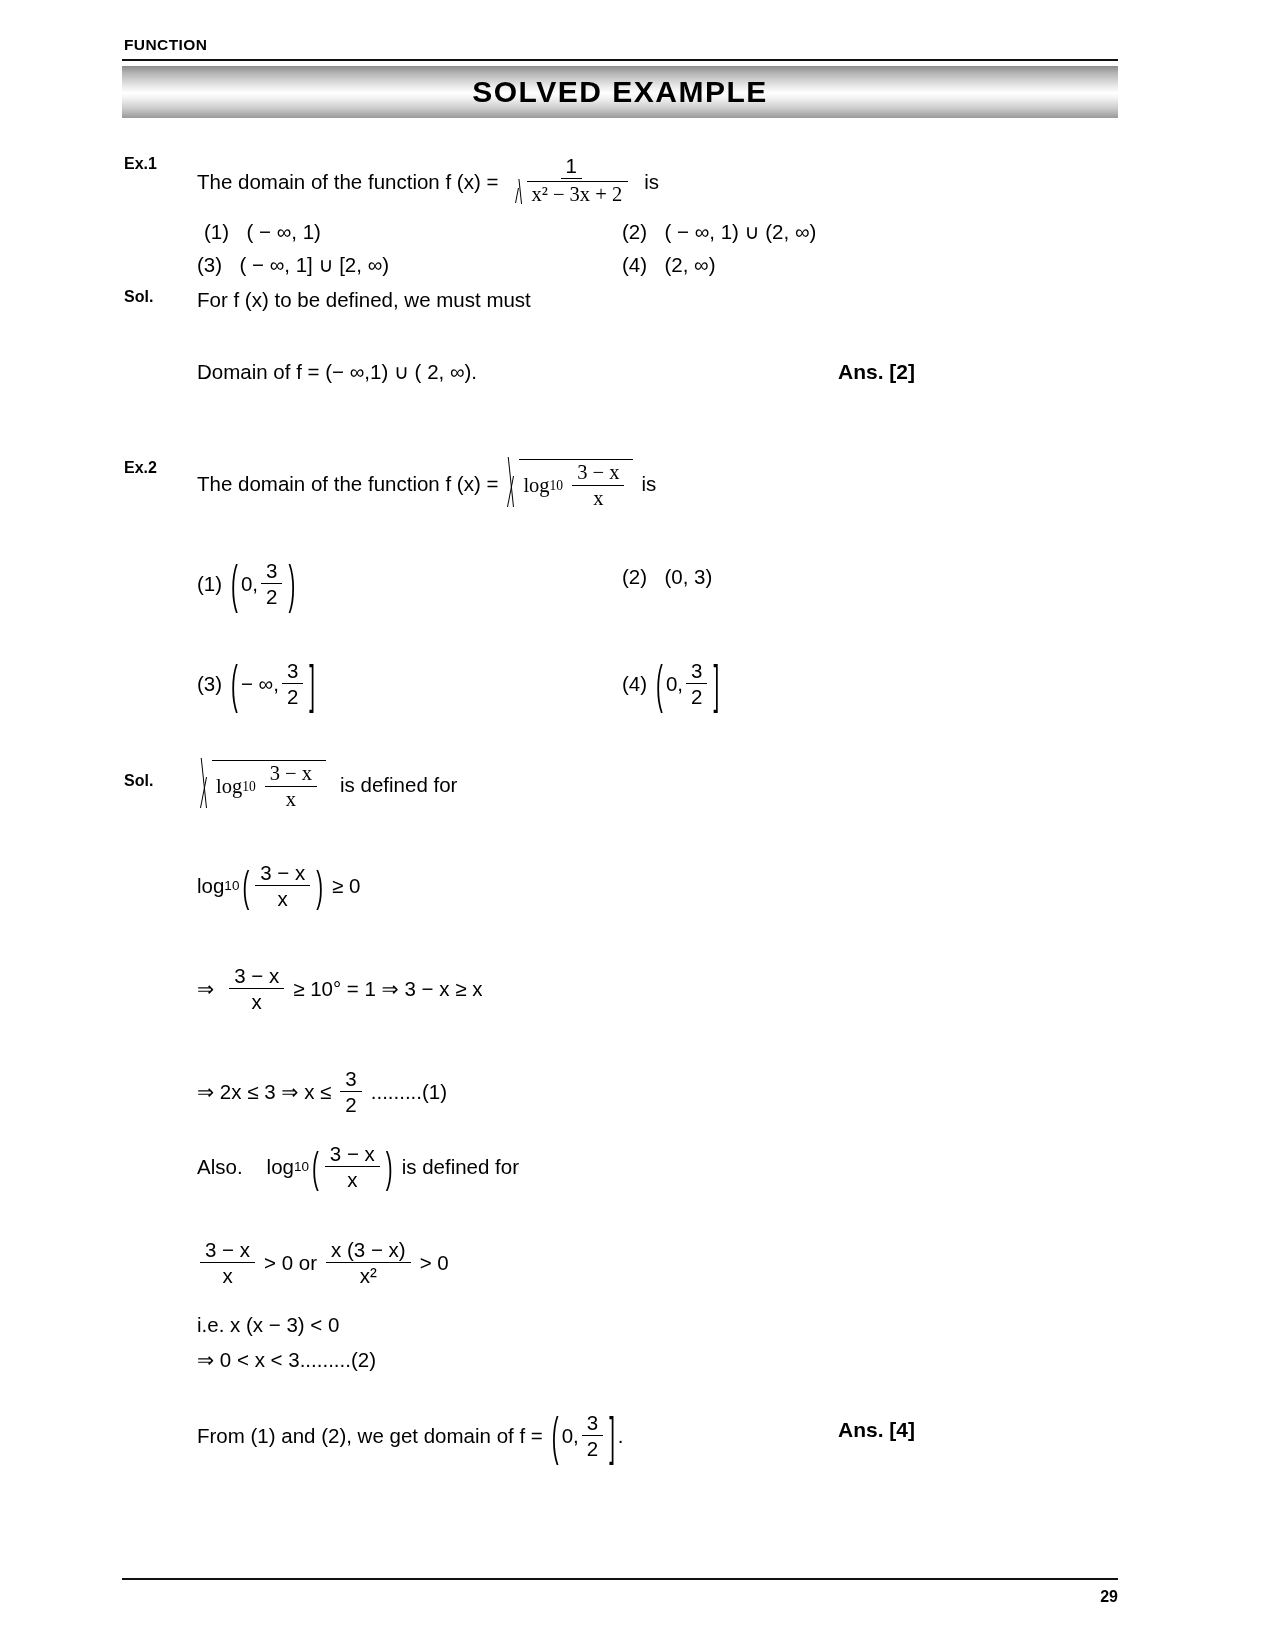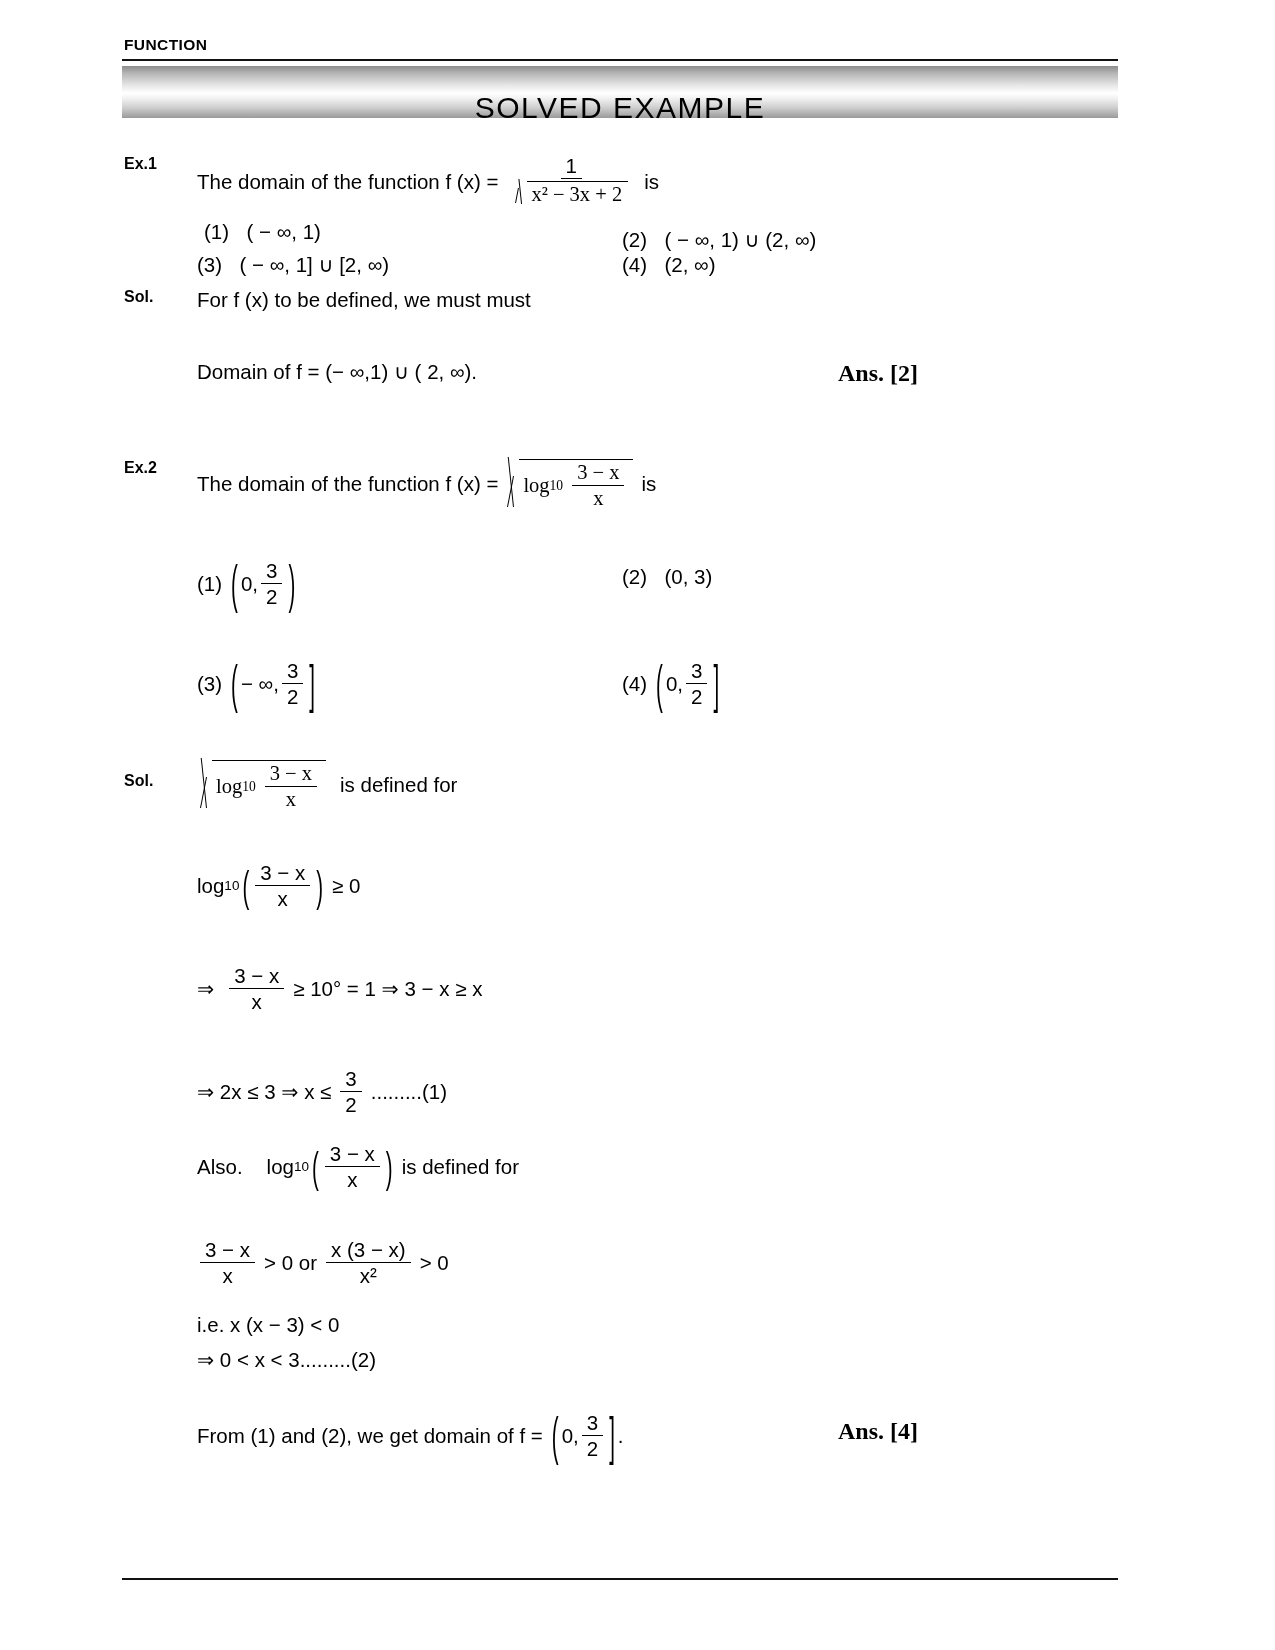--- a/index.html
+++ b/index.html
@@ -51,27 +51,27 @@
         #b5b5b5 14%,
         #e8e8e8 38%,
         #ffffff 52%,
         #f2f2f2 62%,
         #cfcfcf 80%,
         #9a9a9a 100%);
   }
   .banner-title {
     position: absolute;
     left: 0;
-    top: 16px;
+    top: 0;
     width: 996px;
     height: 52px;
     line-height: 52px;
     text-align: center;
     font-size: 30px;
-    font-weight: normal;
+    font-weight: bold;
     letter-spacing: 1.5px;
     color: #000;
   }
 
   
   .footer-rule {
     position: absolute;
     left: 122px;
     top: 1578px;
     width: 996px;
@@ -95,23 +95,22 @@
     line-height: 1.15;
     white-space: nowrap;
   }
   .lbl {
     position: absolute;
     font-size: 16px;
     font-weight: bold;
   }
   .ans {
     position: absolute;
-    font-size: 24px;
+    font-size: 21px;
     font-weight: bold;
-    font-family: Liberation Serif, serif;
   }
 
   
   .mrow {
     display: inline-flex;
     align-items: center;
     white-space: nowrap;
   }
   .frac {
     display: inline-flex;
@@ -219,21 +218,21 @@
       <span class="spacer-s"></span>
       <span>is</span>
     </span>
   </div>
 
   <div class="blk" style="left:197px; top:220px;margin-left:7px;">
     <span>(1)</span>
     <span class="spacer-s"></span>
     <span>( − ∞, 1)</span>
   </div>
-  <div class="blk" style="left:622px; top:220px;margin-top:8px;">
+  <div class="blk" style="left:622px; top:220px;">
     <span>(2)</span>
     <span class="spacer-s"></span>
     <span>( − ∞, 1) ∪ (2, ∞)</span>
   </div>
   <div class="blk" style="left:197px; top:253px;">
     <span>(3)</span>
     <span class="spacer-s"></span>
     <span>( − ∞, 1] ∪ [2, ∞)</span>
   </div>
   <div class="blk" style="left:622px; top:253px;">
@@ -431,14 +430,15 @@
         <span class="num">3</span>
         <span class="den">2</span>
       </span>
       <span class="paren">]</span>
       <span>.</span>
     </span>
   </div>
   <div class="ans" style="left:838px; top:1418px;">Ans. [4]</div>
 
   <div class="footer-rule"></div>
+  <div class="page-number">29</div>
 
 </div>
 
 </body></html>

